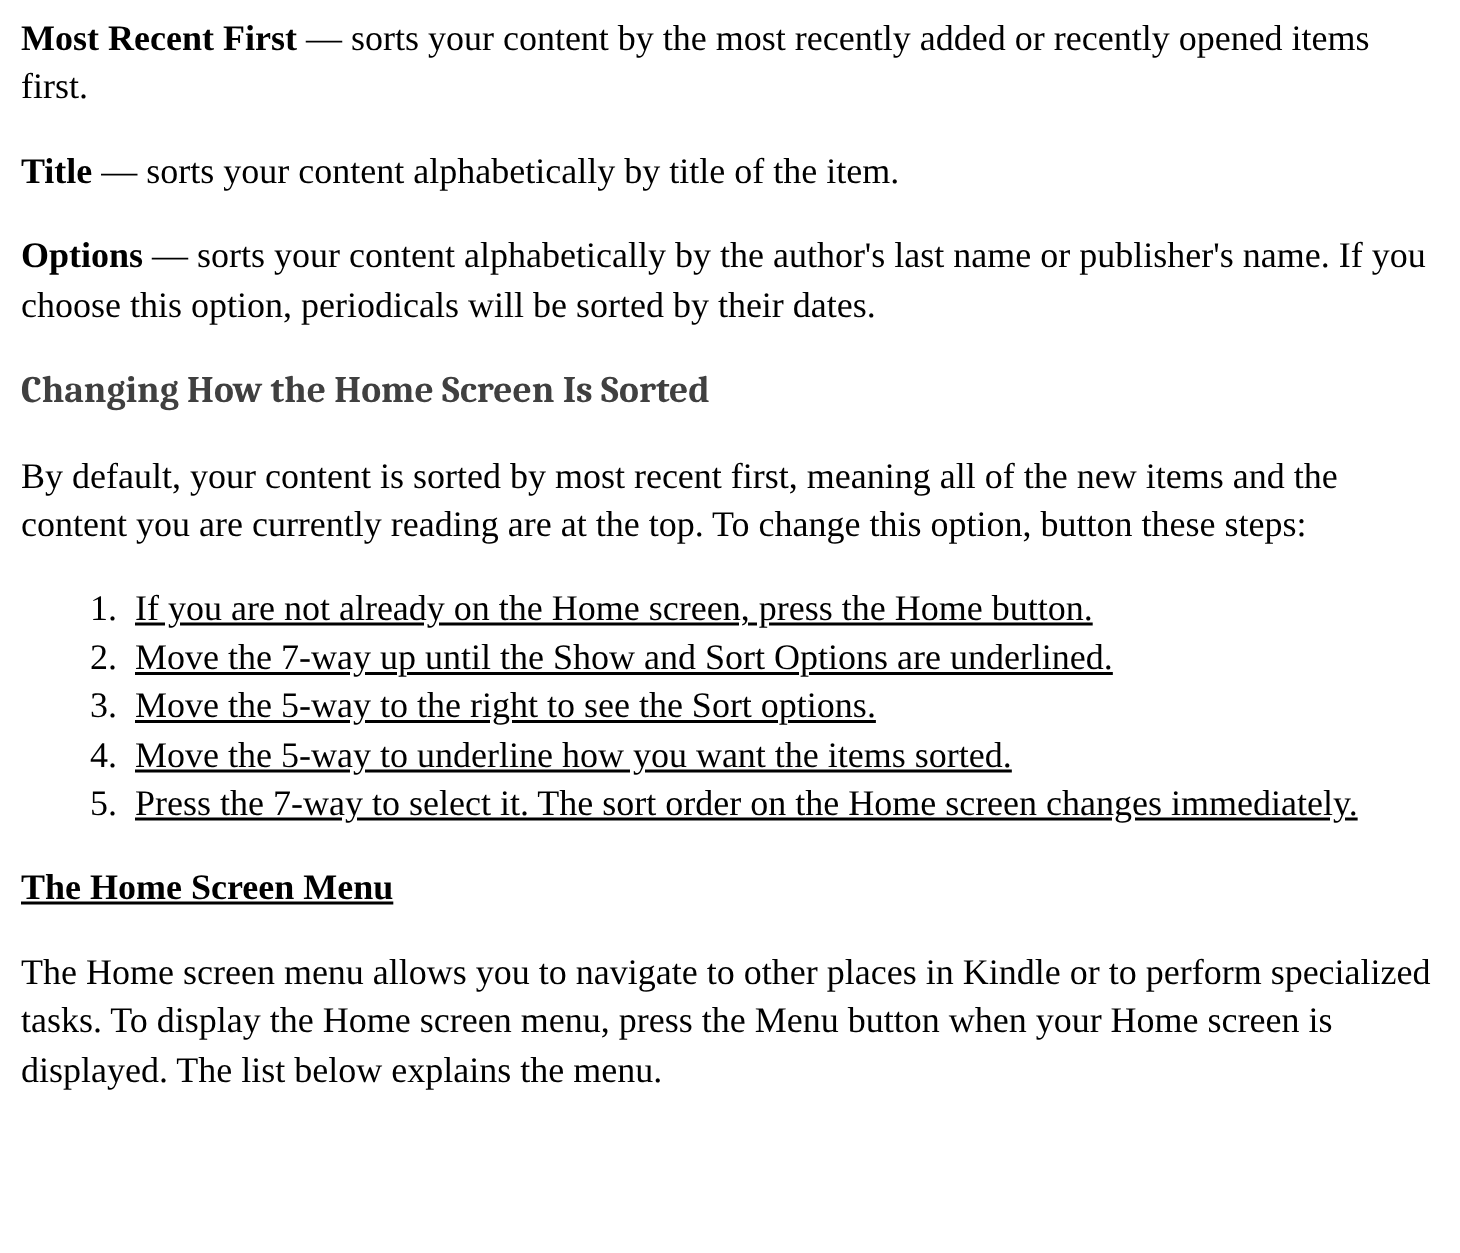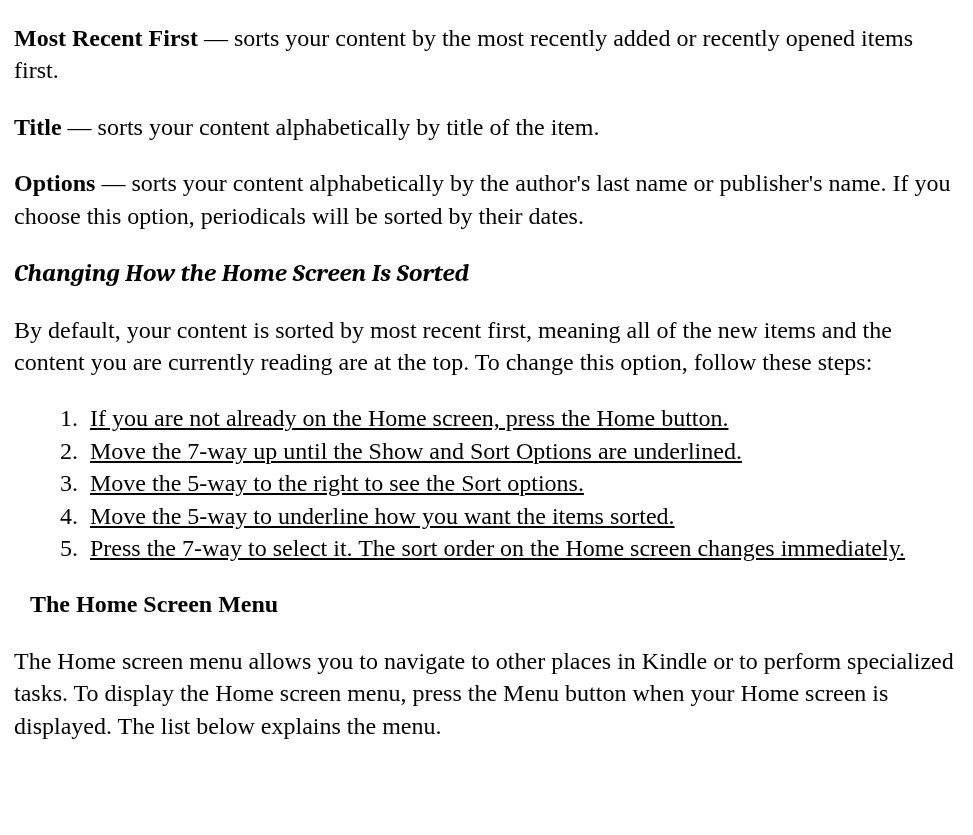--- a/index.html
+++ b/index.html
@@ -7,36 +7,36 @@
       font-size: 24px;
       line-height: 1.35;
       color: #000;
       margin: 0;
       padding: 10px 14px;
       width: 973px;
       box-sizing: border-box;
       background: #fff;
     }
     p {
-      margin: 12px 0 24px 0;
+      margin: 0 0 24px 0;
     }
     .term {
       font-weight: bold;
     }
     .section-heading-blue {
       font-family: Cambria, Georgia, "Times New Roman", serif;
-      font-style: italic;
       font-weight: bold;
-      color: #000000;
+      color: #404040;
       font-size: 25px;
       margin: 0 0 24px 0;
     }
     .section-heading-bold {
       font-weight: bold;
-      margin: 0 0 24px 16px;
+      margin: 0 0 24px 0;
+      text-decoration: underline;
     }
     ol {
       margin: 0 0 24px 0;
       padding-left: 70px;
       text-decoration: underline;
     }
     ol li {
       padding-left: 6px;
       margin: 0;
       line-height: 1.35;
@@ -52,21 +52,21 @@
 <p>
   <span class="term">Title</span><span> — </span><span>sorts your content alphabetically by title of the item.</span>
 </p>
 
 <p>
   <span class="term">Options</span><span> — </span><span>sorts your content alphabetically by the author's last name or publisher's name. If you choose this option, periodicals will be sorted by their dates.</span>
 </p>
 
 <p class="section-heading-blue">Changing How the Home Screen Is Sorted</p>
 
-<p>By default, your content is sorted by most recent first, meaning all of the new items and the content you are currently reading are at the top. To change this option, follow these steps:</p>
+<p>By default, your content is sorted by most recent first, meaning all of the new items and the content you are currently reading are at the top. To change this option, button these steps:</p>
 
 <ol>
   <li>If you are not already on the Home screen, press the Home button.</li>
   <li>Move the 7-way up until the Show and Sort Options are underlined.</li>
   <li>Move the 5-way to the right to see the Sort options.</li>
   <li>Move the 5-way to underline how you want the items sorted.</li>
   <li>Press the 7-way to select it. The sort order on the Home screen changes immediately.</li>
 </ol>
 
 <p class="section-heading-bold">The Home Screen Menu</p>

